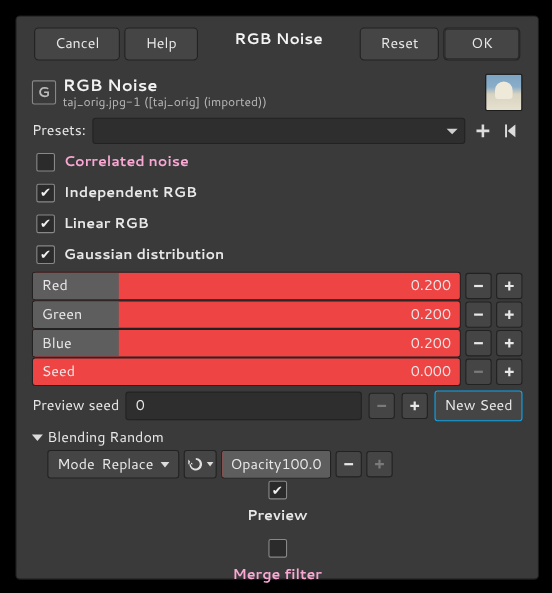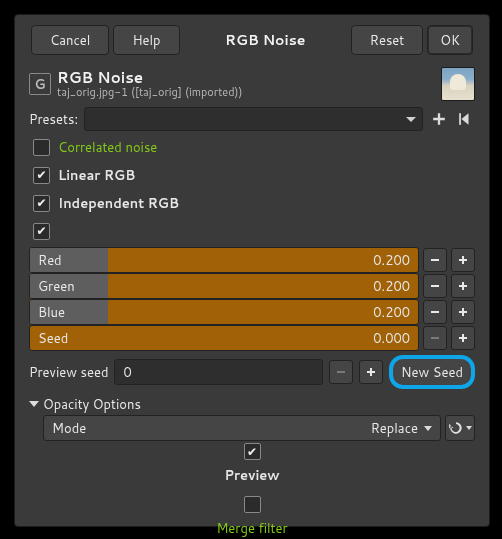--- a/index.html
+++ b/index.html
@@ -21,37 +21,37 @@
     border-radius: 4px;
     box-shadow: 0 0 4px rgba(0,0,0,0.5);
     display: flex;
     flex-direction: column;
   }
   
   .action-bar {
     display: flex;
     gap: 4px;
     padding: 10px 16px 8px 16px;
-    align-items: center;
+    align-items: flex-start;
   }
   .btn {
     background: #454545;
     border: 1px solid #222;
     color: #e8e8e8;
     height: 28px;
     border-radius: 4px;
     display: flex;
     align-items: center;
     justify-content: center;
     font-size: 13px;
     padding: 0 18px;
     cursor: pointer;
   }
   .btn.primary {
-    padding: 0 12px;
+    padding: 0 24px;
     box-shadow: 0 0 0 1px #2b2b2b inset;
   }
   .action-title {
     flex: 1;
     text-align: center;
     font-weight: 600;
     font-size: 14px;
     color: #f4f4f4;
   }
   
@@ -139,39 +139,39 @@
     display: flex; align-items:center; justify-content:center;
     font-size: 13px;
     line-height: 1;
     color: #f0f0f0;
     flex-shrink: 0;
     cursor: pointer;
   }
   .check.checked::before { content: "✔"; font-size: 12px; }
   .check-label { margin-left: 2px; }
   .opt-bold { font-weight: 600; }
-  .opt-normal { color: #84cc16; font-weight: 400; }
+  .opt-normal { color: #f9a8d4; font-weight: 700; }
   .options-block {
     display: flex;
     flex-direction: column;
     gap: 4px;
     margin-top: 4px;
     margin-bottom: 4px;
     padding-left: 4px;
   }
   
   .slider-row {
     display: flex;
     align-items: center;
     gap: 4px;
   }
   .slider-field {
     flex: 1;
     height: 24px;
-    background: #a16207;
+    background: #ef4444;
     border: 1px solid #222;
     border-radius: 3px;
     position: relative;
     overflow: hidden;
     display: flex;
     align-items: center;
   }
   .slider-fill {
     position: absolute;
     left: 0; top: 0; bottom: 0;
@@ -213,41 +213,41 @@
     border-radius: 3px;
     color: #e8e8e8;
     padding: 0 8px;
     display:flex; align-items:center;
     font-variant-numeric: tabular-nums;
   }
   .newseed-btn {
     height: 26px;
     padding: 0 8px;
     background: #454545;
-    border: 4px solid #0ea5e9;
-    border-radius: 14px;
+    border: 1px solid #0ea5e9;
+    border-radius: 3px;
     display:flex; align-items:center;
     cursor:pointer;
   }
   
   .expander {
     display:flex; align-items:center;
     gap:4px;
     margin-top: 6px;
     cursor:pointer;
   }
   .expander .tri {
     width:0; height:0;
     border-left: 5px solid transparent;
     border-right: 5px solid transparent;
     border-top: 6px solid #dcdcdc;
   }
   .blending-body {
     padding-left: 14px;
-    display:flex; flex-direction:column; gap:4px;
+    display:flex; flex-direction:row; gap:4px;
     margin-top: 2px;
   }
   .mode-row {
     display:flex; align-items:center; gap:4px;
   }
   .mode-field {
     flex:1;
     height: 24px;
     background: #454545;
     border: 1px solid #222;
@@ -325,28 +325,29 @@
       </div>
     </div>
 
     <div class="options-block">
       <div class="row">
         <div class="check"></div>
         <span class="check-label opt-normal">Correlated noise</span>
       </div>
       <div class="row">
         <div class="check checked"></div>
-        <span class="check-label opt-bold">Linear RGB</span>
+        <span class="check-label opt-bold">Independent RGB</span>
       </div>
       <div class="row">
         <div class="check checked"></div>
-        <span class="check-label opt-bold">Independent RGB</span>
+        <span class="check-label opt-bold">Linear RGB</span>
       </div>
       <div class="row">
         <div class="check checked"></div>
+        <span class="check-label opt-bold">Gaussian distribution</span>
       </div>
     </div>
 
     <div class="slider-row">
       <div class="slider-field">
         <div class="slider-fill" style="width:20%"></div>
         <span class="slider-label">Red</span>
         <span class="slider-value">0.200</span>
       </div>
       <div class="stepbtn">
@@ -426,35 +427,52 @@
       <div class="stepbtn">
           <svg viewBox="0 0 12 12">
             <path d="M5 2h2v3h3v2H7v3H5V7H2V5h3z" fill="currentColor"></path>
           </svg>
         </div>
       <div class="newseed-btn">New Seed</div>
     </div>
 
     <div class="expander">
       <span class="tri"></span>
-      <span>Opacity Options</span>
+      <span>Blending Random</span>
     </div>
     <div class="blending-body">
       <div class="mode-row">
         <div class="mode-field">
           <span class="mode-lbl">Mode</span>
           <span>Replace</span>
           <span class="tri"></span>
         </div>
         <div class="mode-reset">
           <svg viewBox="0 0 14 14" width="16" height="16">
               <path d="M7 2a5 5 0 1 1-4.5 2.8L1 3.2V7h3.8L3.4 5.6A3.5 3.5 0 1 0 7 3.5V2z" fill="#e0e0e0"></path>
             </svg>
           <span style="width:0;height:0;border-left:3px solid transparent;border-right:3px solid transparent;border-top:4px solid #dcdcdc;margin-left:2px"></span>
         </div>
+      </div>
+      <div class="slider-row">
+        <div class="slider-field">
+          <div class="slider-fill" style="width:100%"></div>
+          <span class="slider-label">Opacity</span>
+          <span class="slider-value">100.0</span>
+        </div>
+        <div class="stepbtn">
+            <svg viewBox="0 0 12 12">
+              <rect x="2" y="5" width="8" height="2" fill="currentColor"></rect>
+            </svg>
+          </div>
+        <div class="stepbtn disabled">
+            <svg viewBox="0 0 12 12">
+              <path d="M5 2h2v3h3v2H7v3H5V7H2V5h3z" fill="currentColor"></path>
+            </svg>
+          </div>
       </div>
     </div>
 
     <div class="bottom-row">
       <div class="check checked"></div>
       <span class="opt-bold">Preview</span>
       <div style="width:10px"></div>
       <div class="check"></div>
       <span class="opt-normal">Merge filter</span>
       <span class="spacer"></span>

